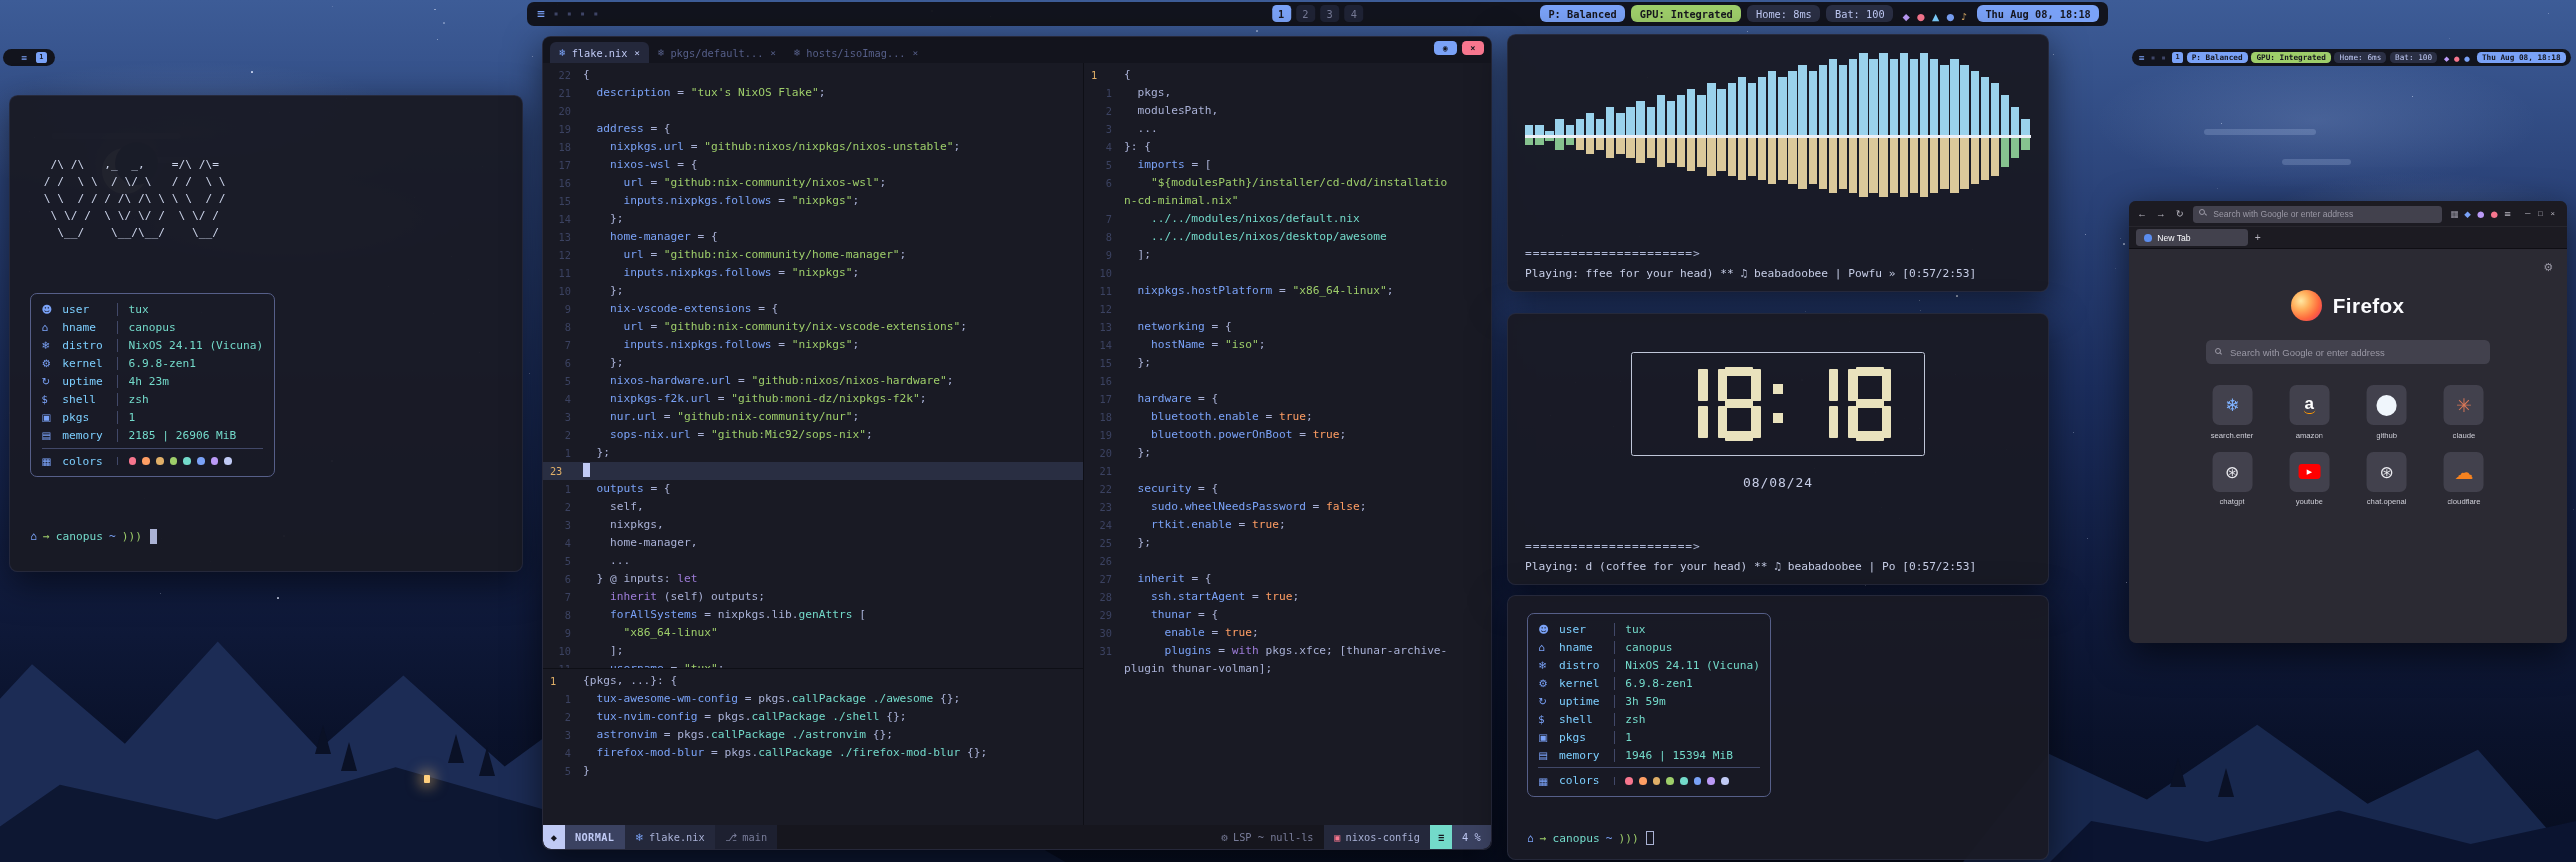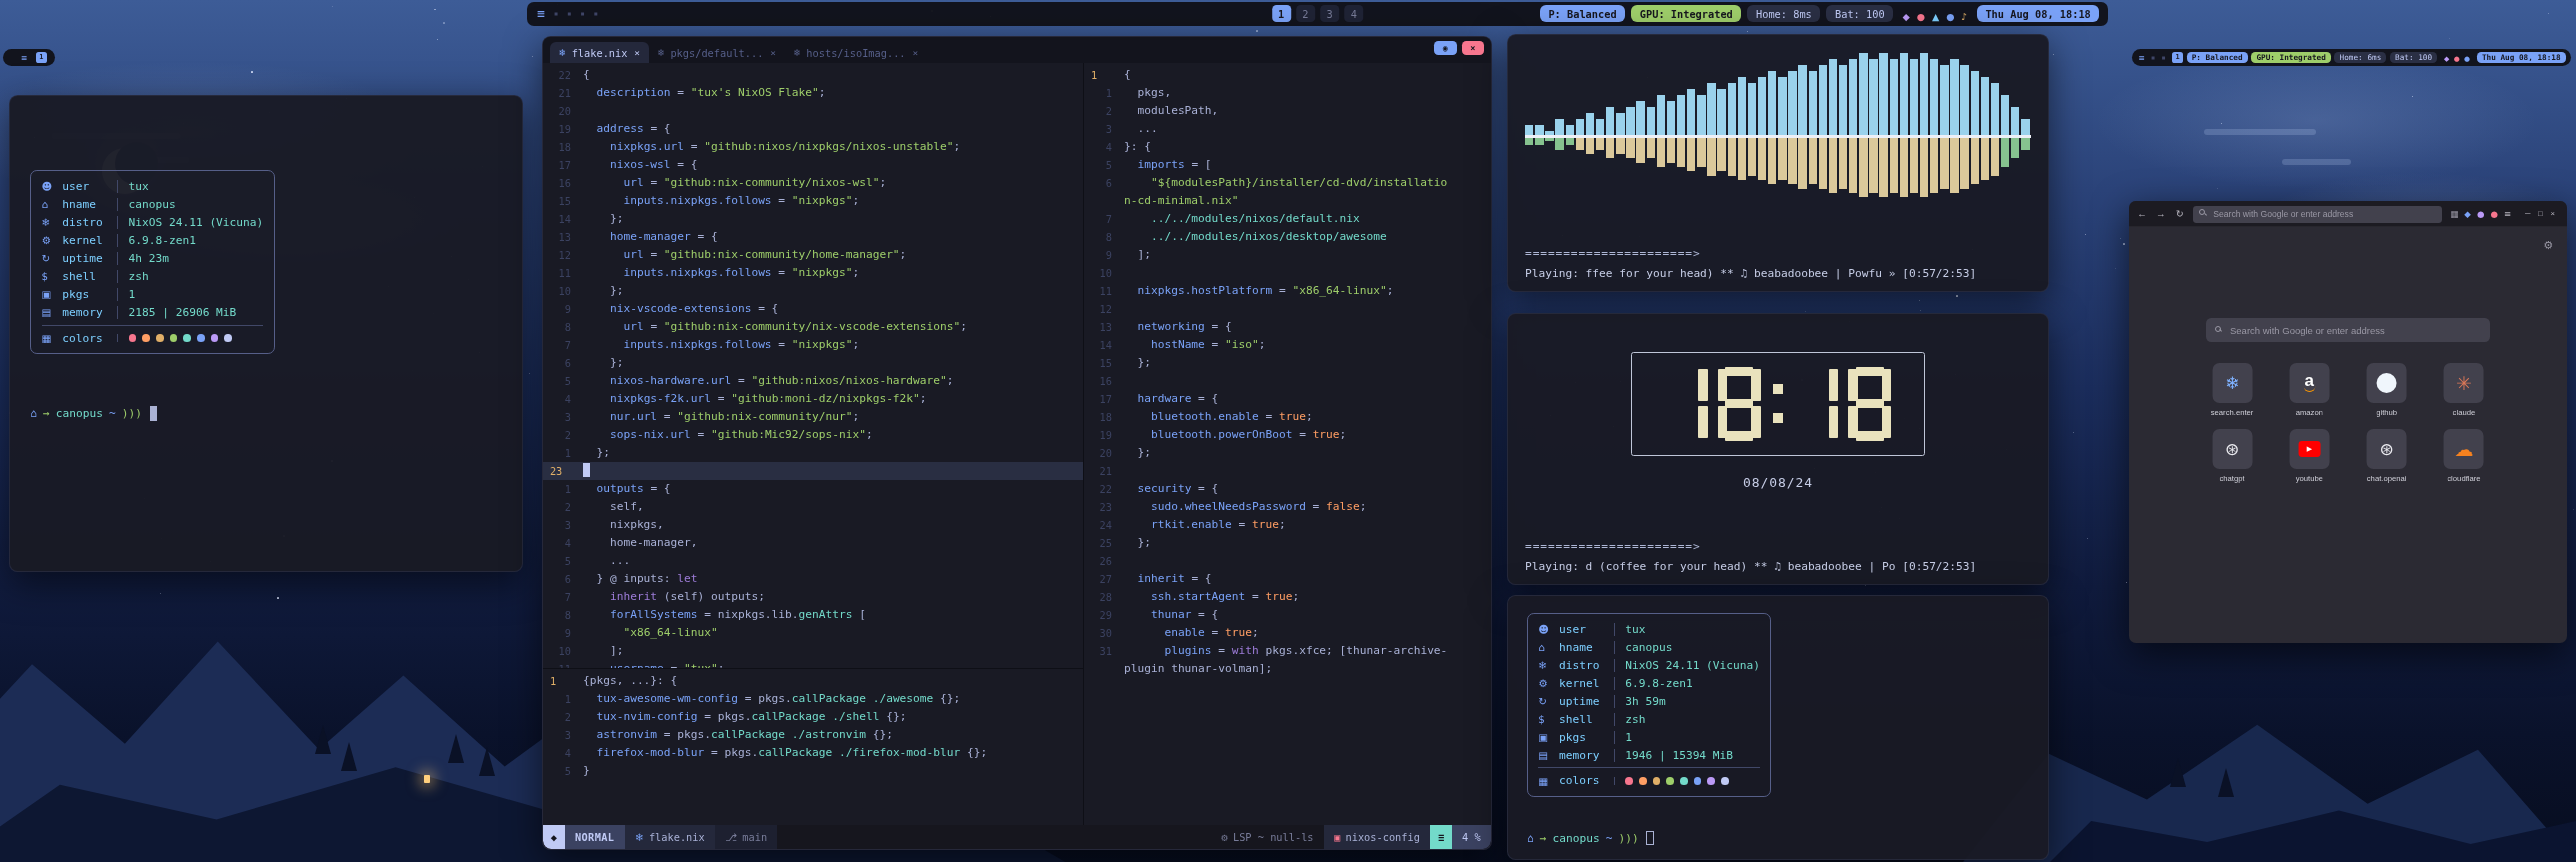--- a/index.html
+++ b/index.html
@@ -406,20 +406,21 @@
       </div>
     </div>
   <div class="topbar" id="bar-mini">
       <div class="tb-left">
         <span class="tb-menu">≡</span>
         <span class="tb-tag on mini">1</span>
       </div>
     </div>
 
   <div class="win terminal">
+    <div id="term-art"><div class="art-line">   /\ /\   ,_  _,    =/\ /\=</div><div class="art-line">  / /  \ \  / \/ \   / /  \ \</div><div class="art-line">  \ \  / / / /\ /\ \ \ \  / /</div><div class="art-line">   \ \/ /  \ \/ \/ /  \ \/ /</div><div class="art-line">    \__/    \__/\__/    \__/</div></div>
     <div id="term-fetch" class="fbox">
         <div class="frow">
           <span class="ficon">☻</span>
           <span class="flabel">user</span>
           <span class="fval">tux</span>
         </div>
         <div class="frow">
           <span class="ficon">⌂</span>
           <span class="flabel">hname</span>
           <span class="fval">canopus</span>
@@ -944,22 +945,33 @@
           <span class="ffti" style="color: rgb(187, 154, 247);">●</span>
           <span class="ffti" style="color: rgb(247, 118, 142);">●</span>
           <span class="ffti" style="color: rgb(184, 182, 192);">≡</span>
         </span>
       <span class="ff-winbtns">
         <span>─</span>
         <span>□</span>
         <span>×</span>
       </span>
     </div>
+    <div class="ff-tabrow">
+      <div class="ff-tab">
+        <span class="ff-tabdot"></span>
+        <span>New Tab</span>
+      </div>
+      <span class="ff-plus">+</span>
+    </div>
     <div class="ff-content">
       <span class="ff-gear">⚙</span>
+      <div class="ff-hero">
+        <span class="ff-logo"></span>
+        <span class="ff-word">Firefox</span>
+      </div>
       <div class="ff-searchwrap">
         <span class="mag mag2"></span>
         <input class="ff-search" placeholder="Search with Google or enter address" style="">
       </div>
       <div id="ff-grid" class="ff-grid">
           <div class="ff-tile">
             <div class="ff-tbox">
               <span class="ti" style="color: rgb(127, 178, 255); font-size: 17px;">❄</span>
             </div>
             <div class="ff-tlabel">search.enter</div>

